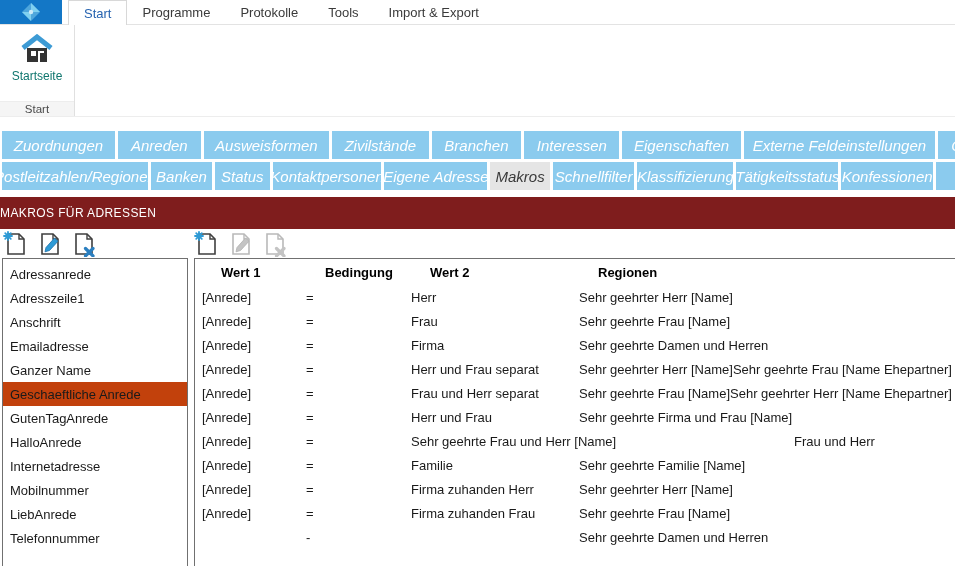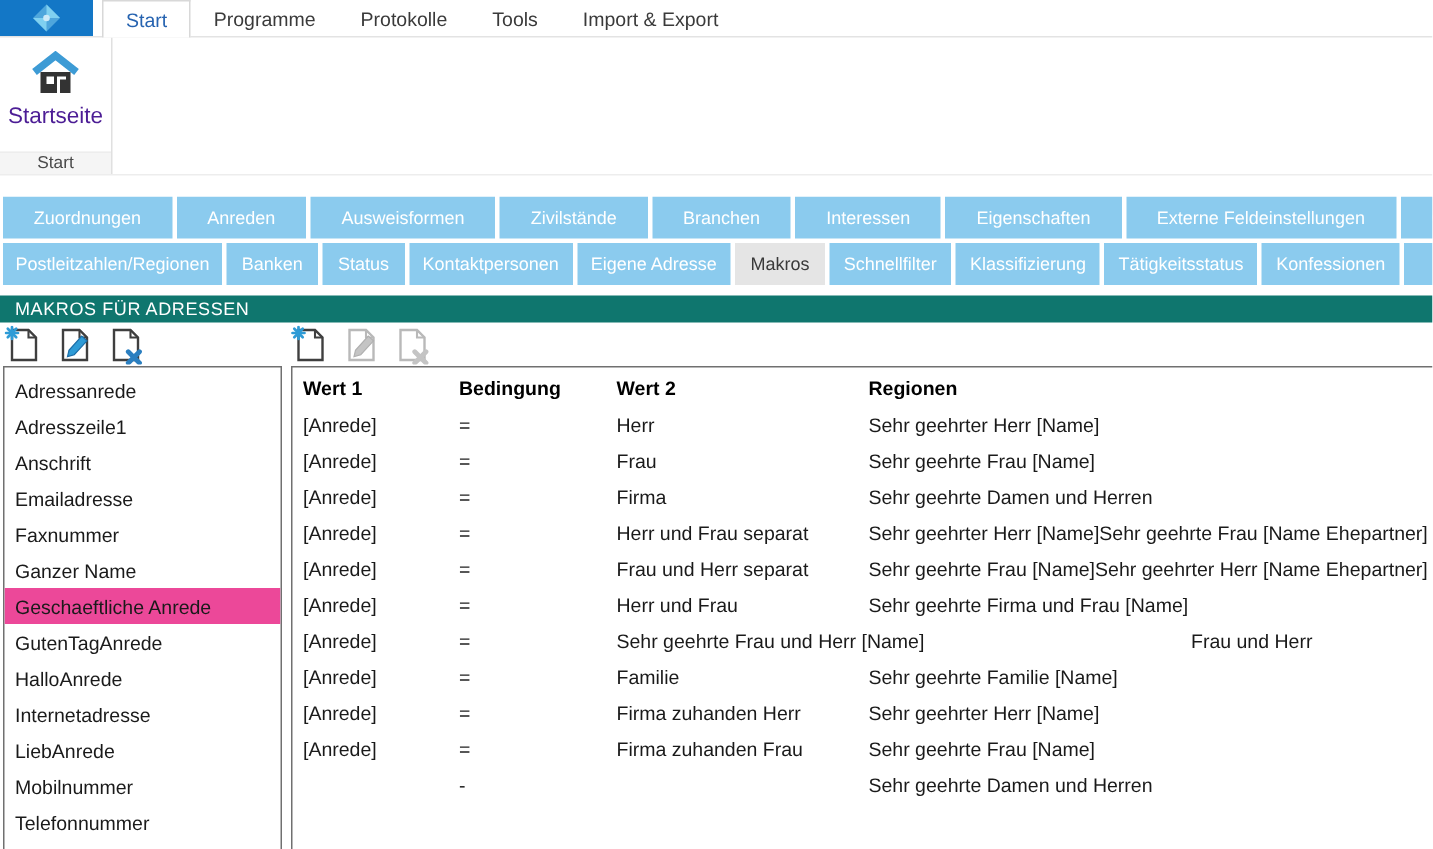--- a/index.html
+++ b/index.html
@@ -12,46 +12,46 @@
   
   .menubar { height:25px; display:flex; align-items:stretch; border-bottom:1px solid #e3e3e3; }
   .logo-btn { width:62px; background:#1377c6; display:flex; align-items:center; justify-content:center; flex:none; }
   .menu-tabs { display:flex; margin-left:6px; }
   .menu-tab { padding:0 15px; display:flex; align-items:center; font-size:13px; color:#3a3a3a; }
   .menu-tab.active { color:#2663b0; background:#fff; border:1px solid #d8d8d8; border-bottom:none; margin-bottom:-1px; position:relative; z-index:2; }
   
   .ribbon { height:92px; border-bottom:1px solid #ededed; display:flex; }
   .ribbon-group { width:75px; border-right:1px solid #e0e0e0; display:flex; flex-direction:column; }
   .home-btn { flex:1; display:flex; flex-direction:column; align-items:center; justify-content:flex-start; padding-top:9px; }
-  .home-label { font-size:15px; color:#4c1d95; margin-top:5px;text-align:right; }
+  .home-label { font-size:12px; color:#0f766e; margin-top:5px;text-align:right; }
   .group-strip { height:15px; background:#f5f5f5; font-size:11.5px; color:#4a4a4a; display:flex; align-items:center; justify-content:center; border-top:1px solid #ededed; }
   
   .cat-area { margin-top:14px; }
   .cat-clip { width:955px; overflow:hidden; }
   .cat-row { display:flex; gap:3px; padding-left:2px; height:28px; margin-bottom:3px; }
   .cat-row.row1 { width:1016px; }
   .cat-row.row2 { width:958px; }
-  .cat-tab { background:#8bcbee; color:#ffffff; font-size:12px; display:flex; align-items:center; justify-content:center; padding:0 15px; white-space:nowrap; flex:1 1 auto; overflow:hidden; }
+  .cat-tab { background:#8bcbee; color:#ffffff; font-size:15px; display:flex; align-items:center; justify-content:center; padding:0 15px; white-space:nowrap; flex:1 1 auto; overflow:hidden;font-style:italic; }
   .cat-row.row2 .cat-tab { padding:14px 11px; }
   .cat-tab.active { background:#e5e5e5; color:#3a3a3a; }
   .cat-tab.stub { flex:0 0 8px; padding:0; }
   
-  .section-bar { margin-top:4px; height:18px; background:#0f766e; color:#ffffff; font-size:12px; display:flex; align-items:center; padding-left:10px; letter-spacing:.4px; }
+  .section-bar { margin-top:4px; height:32px; background:#7f1d1d; color:#ffffff; font-size:12px; display:flex; align-items:center; letter-spacing:.4px; }
   
   .toolbar-row { height:29px; display:flex; align-items:center; }
   .toolbar { display:flex; gap:8px; align-items:center; }
   .toolbar.left { margin-left:3px; width:191px; flex:none; }
   .tool-btn { width:26px; height:26px; display:flex; align-items:center; justify-content:center; }
   
   .content { display:flex; height:325px; align-items:stretch; }
   .sidebar-panel { width:186px; margin-left:2px; border:1px solid #707070; overflow:hidden; background:#fff; padding-top:3px; flex:none; }
   .list-item { height:24px; display:flex; align-items:center; padding-left:7px; font-size:13px; color:#1a1a1a; white-space:nowrap; }
-  .list-item.selected { background:#ec4899; }
+  .list-item.selected { background:#c2410c; }
   .table-panel { margin-left:6px; flex:1; border:1px solid #707070; border-right:none; overflow:hidden; background:#fff; }
-  .t-header { display:flex; height:26px; align-items:center; font-weight:bold; font-size:13px; color:#000; }
+  .t-header { display:flex; height:26px; align-items:center; font-weight:bold; font-size:13px; color:#000;margin-left:19px; }
   .t-row { display:flex; height:24px; align-items:center; font-size:13px; }
   .t-cell { padding-left:7px; white-space:nowrap; overflow:hidden; flex:none; }
   .c0 { width:104px; } .c1 { width:105px; } .c2 { width:168px; } .c3 { flex:1 1 auto; }
 </style>
 </head>
 <body>
 
 <svg width="0" height="0" style="position:absolute">
   <defs>
     <g id="doc-shape">
@@ -190,28 +190,27 @@
       </div>
     </div>
 </div>
 
 <div class="content">
   <div class="sidebar-panel">
       <div class="list-item">Adressanrede</div>
       <div class="list-item">Adresszeile1</div>
       <div class="list-item">Anschrift</div>
       <div class="list-item">Emailadresse</div>
-      <div class="list-item">Faxnummer</div>
       <div class="list-item">Ganzer Name</div>
       <div class="list-item selected">Geschaeftliche Anrede</div>
       <div class="list-item">GutenTagAnrede</div>
       <div class="list-item">HalloAnrede</div>
       <div class="list-item">Internetadresse</div>
+      <div class="list-item">Mobilnummer</div>
       <div class="list-item">LiebAnrede</div>
-      <div class="list-item">Mobilnummer</div>
       <div class="list-item">Telefonnummer</div>
     </div>
   <div class="table-panel">
     <div class="t-header">
         <div class="t-cell c0">Wert 1</div>
         <div class="t-cell c1">Bedingung</div>
         <div class="t-cell c2">Wert 2</div>
         <div class="t-cell c3">Regionen</div>
       </div>
     <div>

